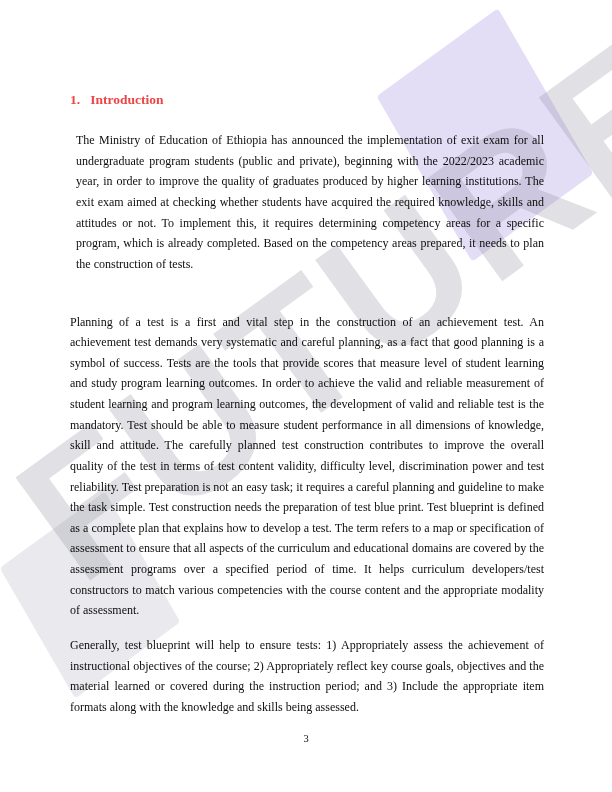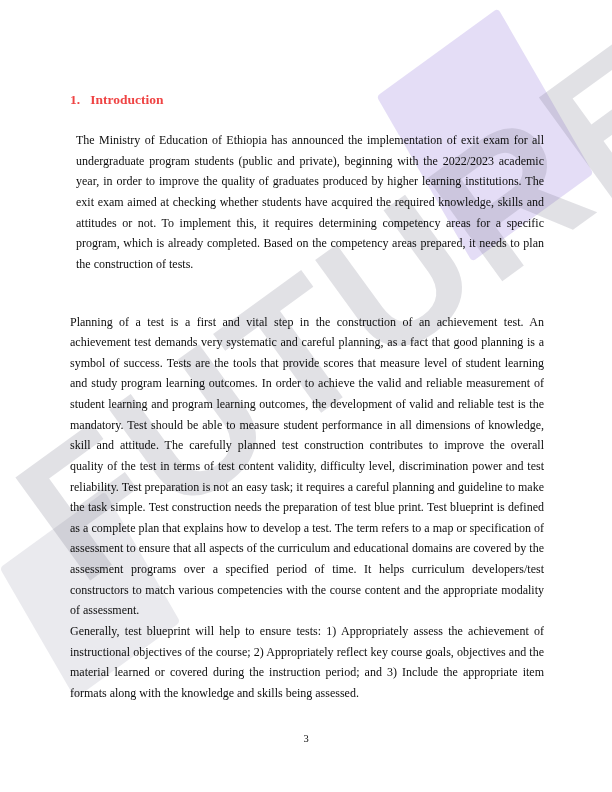--- a/index.html
+++ b/index.html
@@ -94,21 +94,21 @@
   }
   p.p1 {
     margin-top: 22px;
     padding-left: 6px;
     text-align: justify;
   }
   p.p2 {
     margin-top: 37px;
   }
   p.p3 {
-    margin-top: 0px;
+    margin-top: 14px;
   }
   p.p4 {
     margin-top: 22px;
   }
 
   .page-number {
     position: absolute;
     bottom: 48px;
     left: 0;
     width: 612px;

